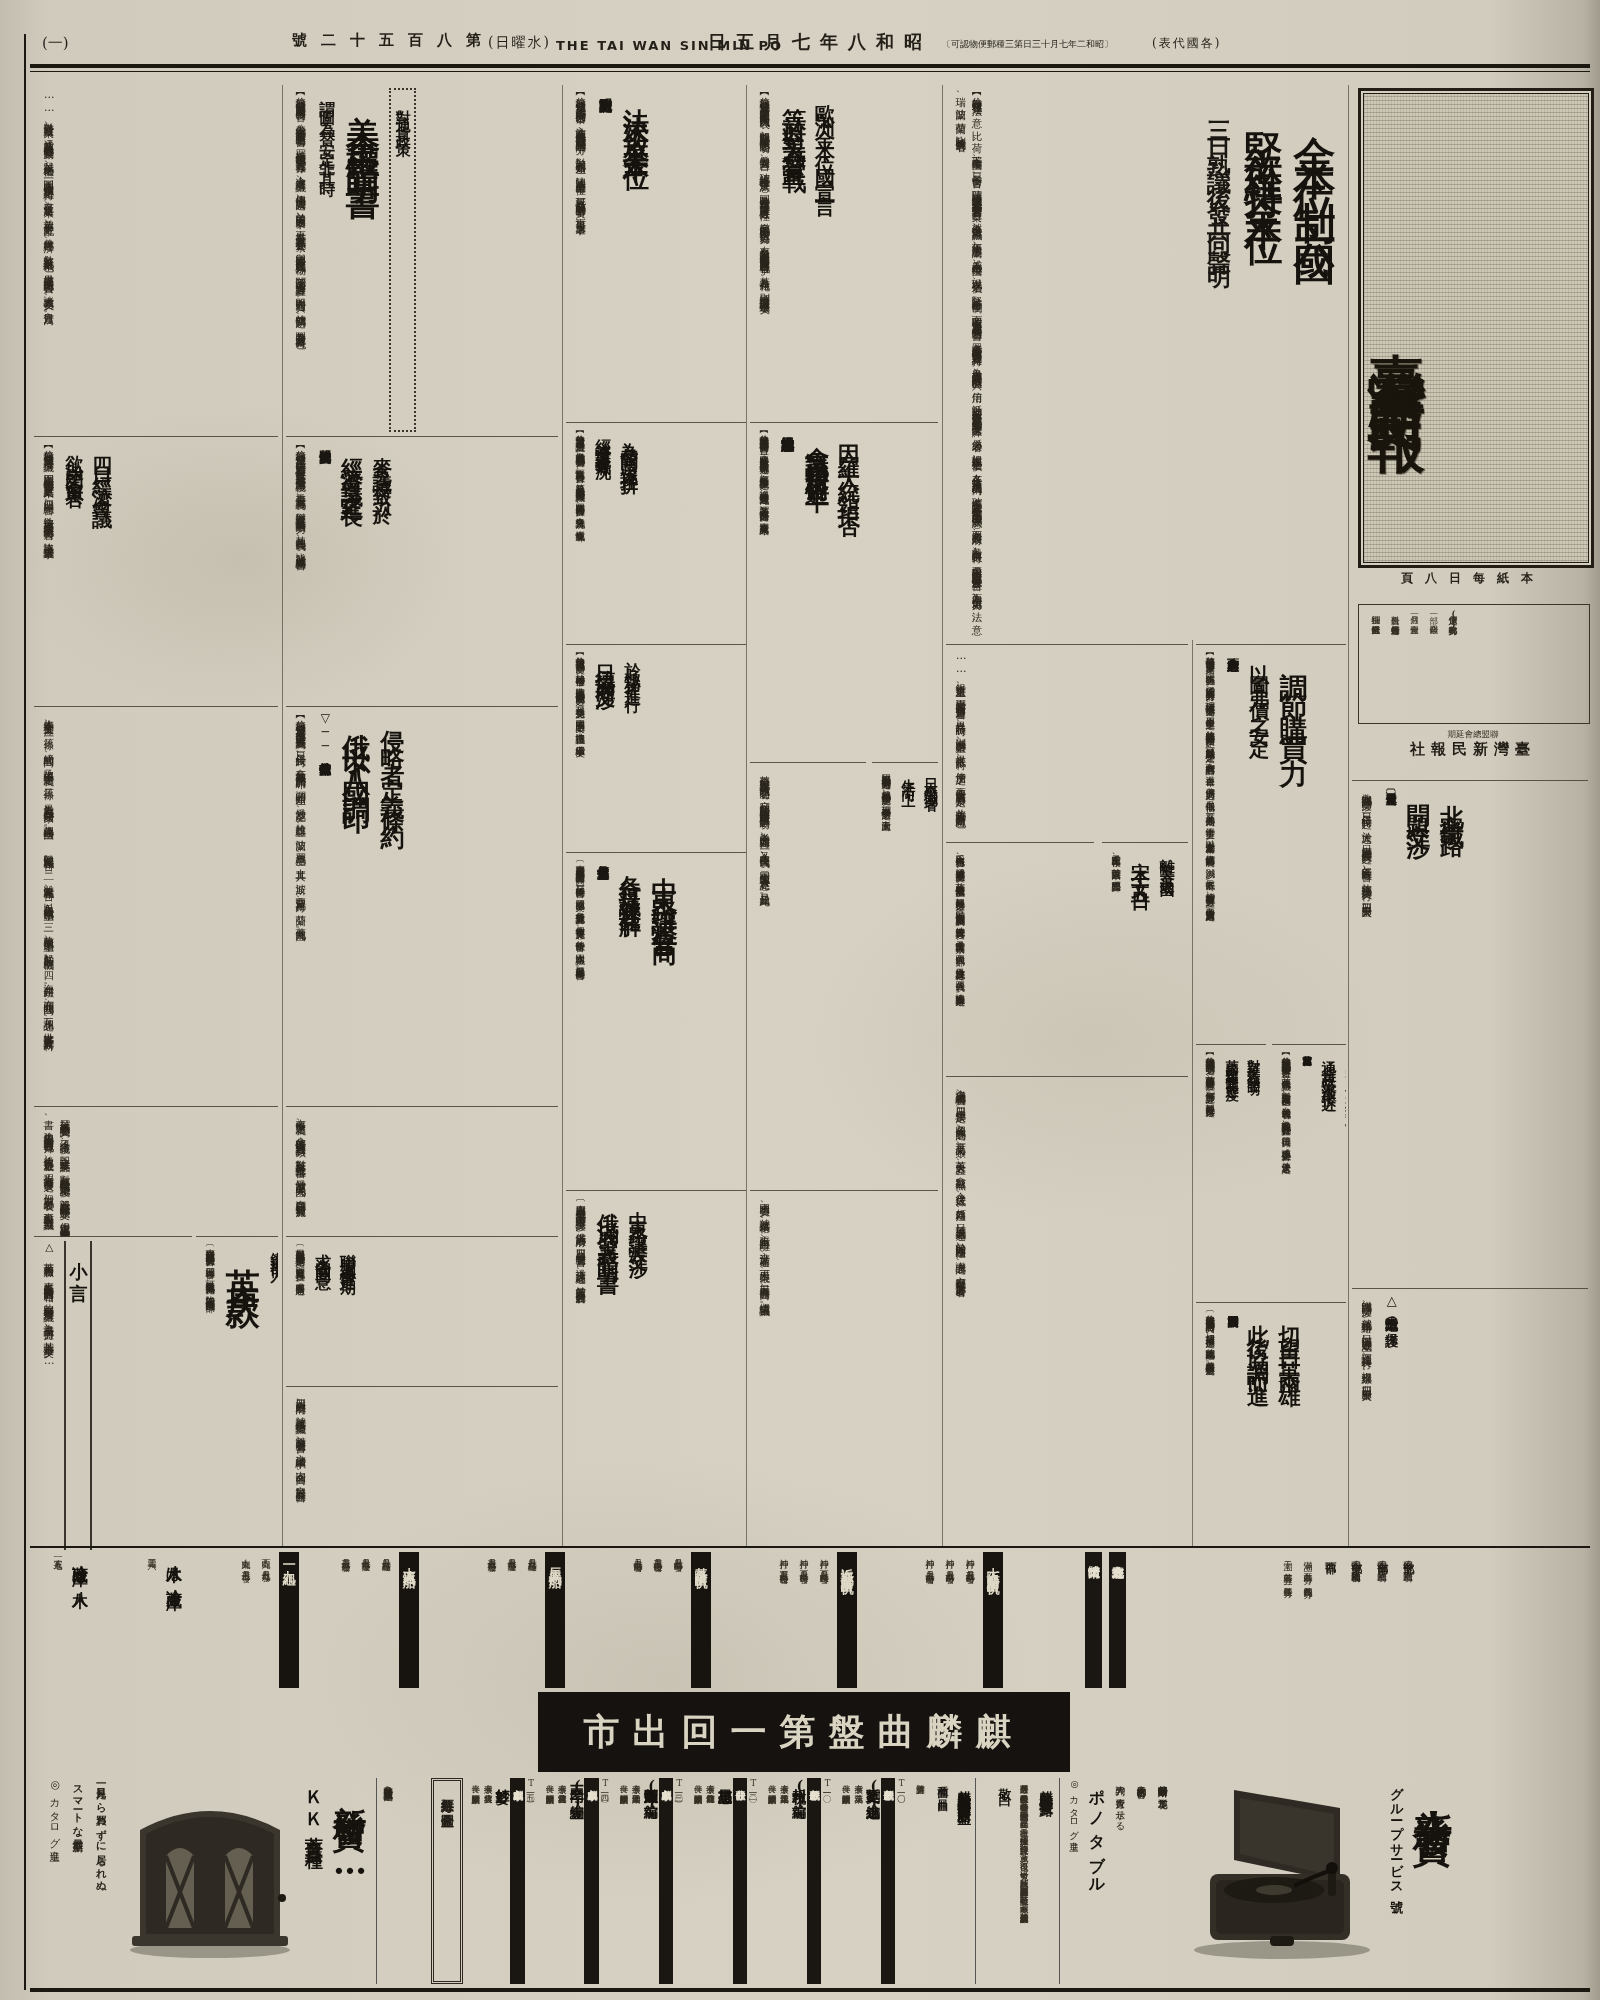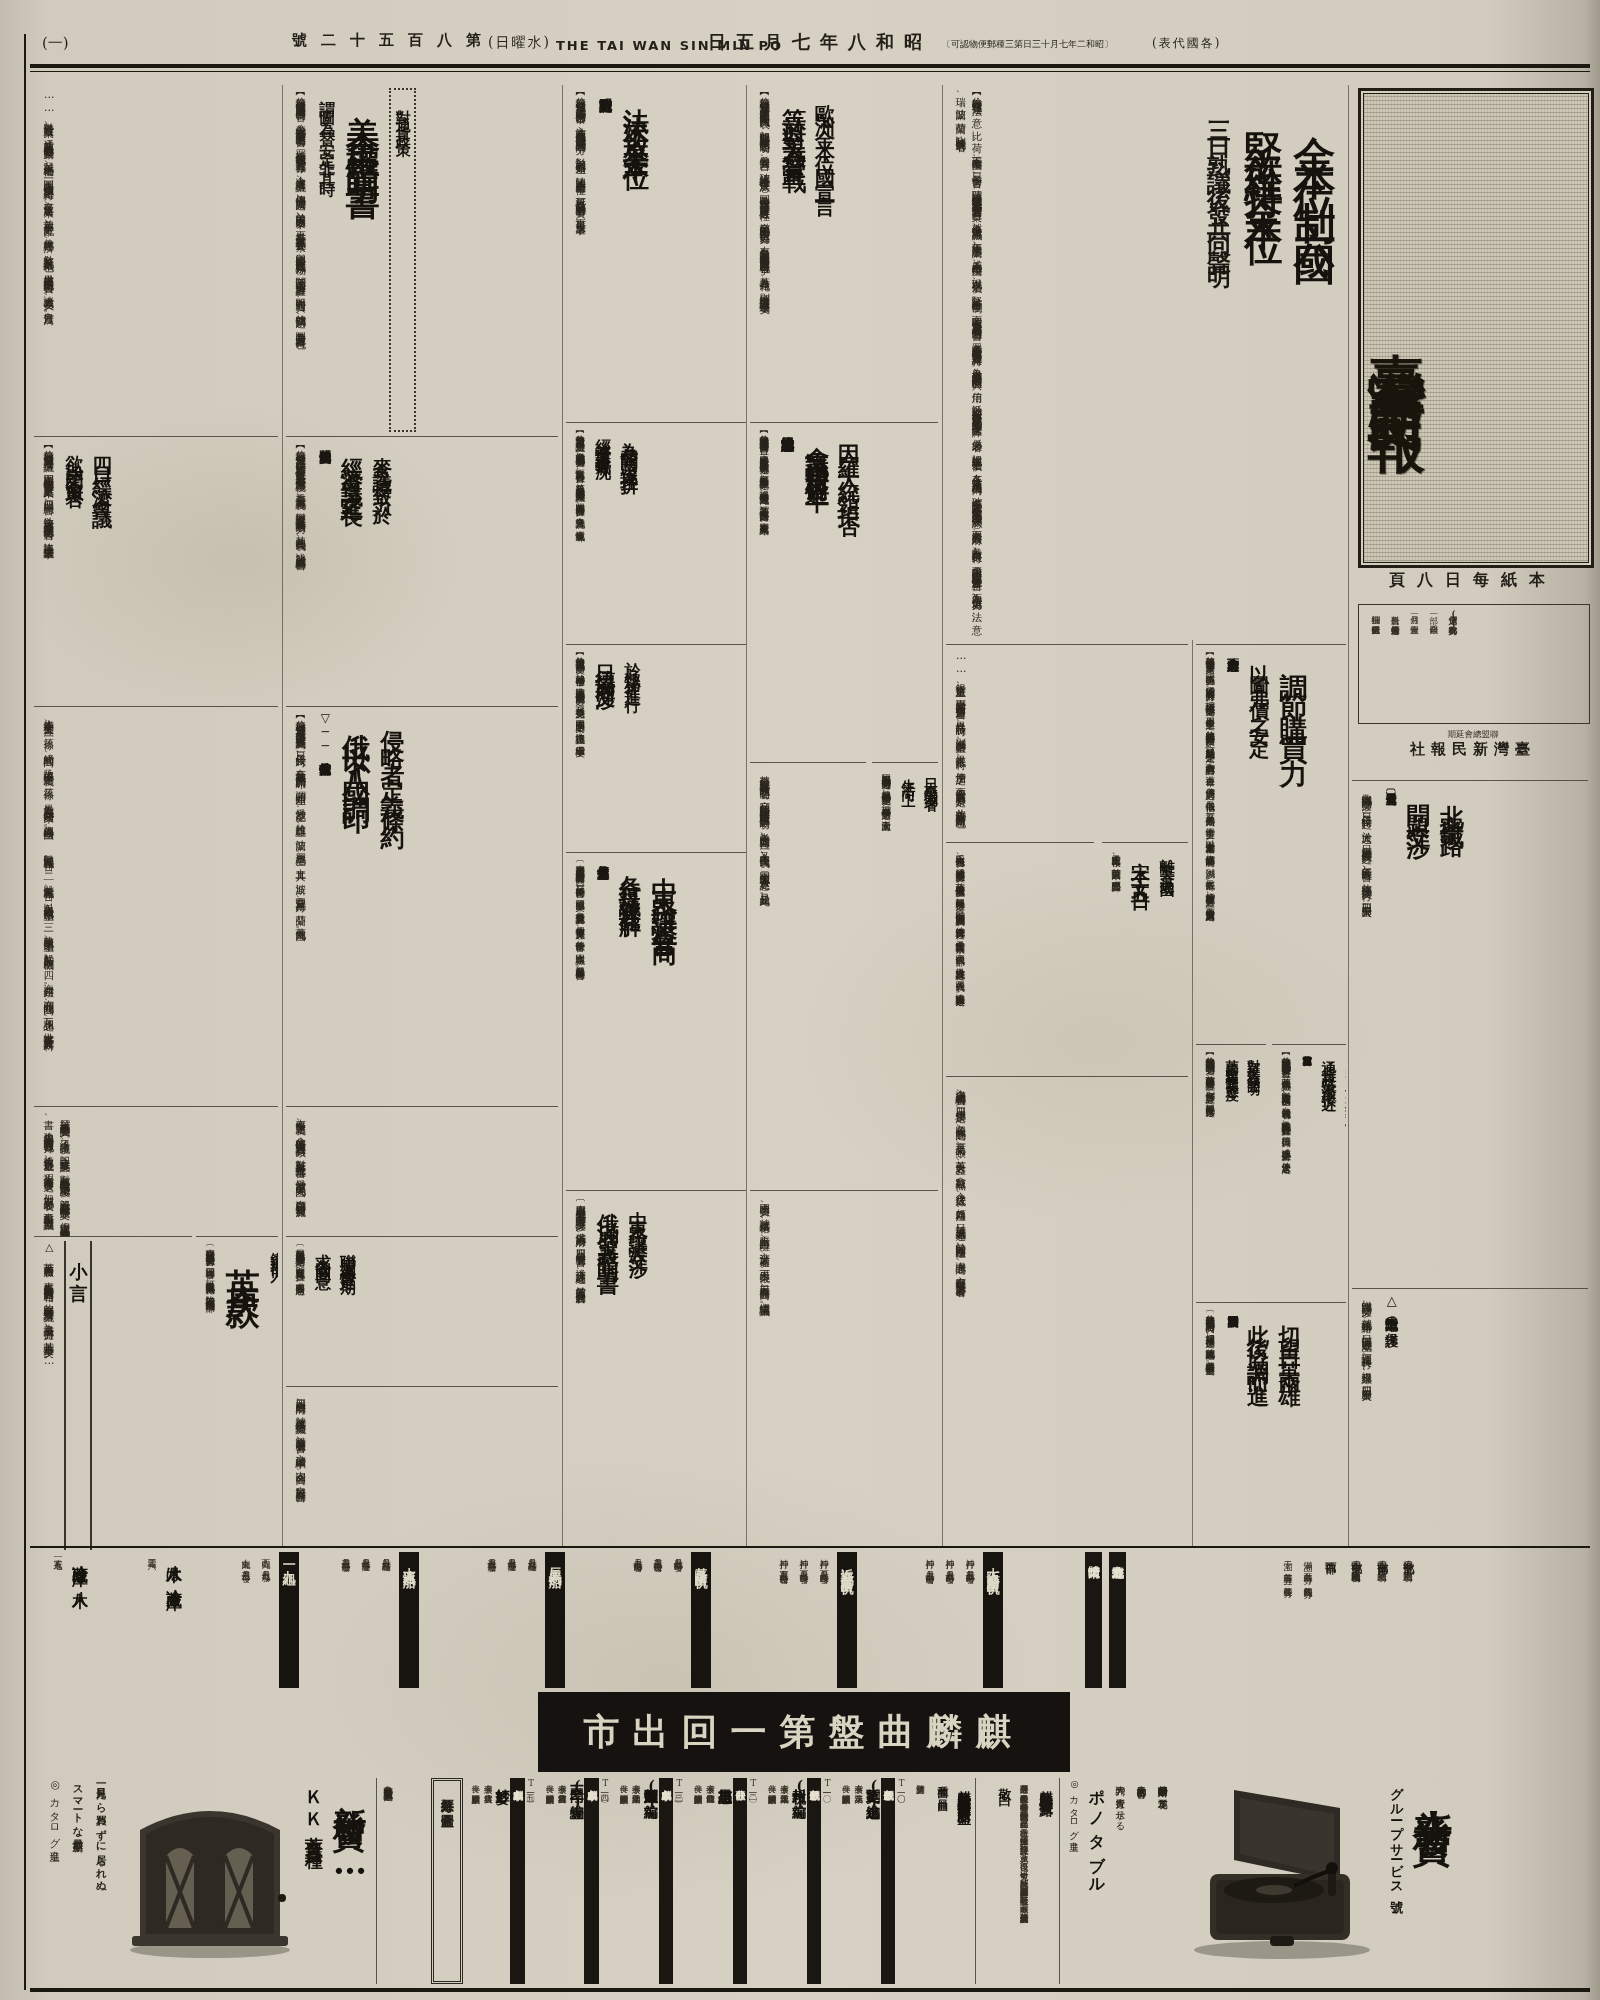--- a/index.html
+++ b/index.html
@@ -66,21 +66,21 @@
   <div class="vr" style="left:942px;top:85px;height:1461px"></div>
   <div class="vr" style="left:746px;top:85px;height:1461px"></div>
   <div class="vr" style="left:562px;top:85px;height:1461px"></div>
   <div class="vr" style="left:282px;top:85px;height:1461px"></div>
 
   <div class="art frame" style="left:1358px;top:88px;width:230px;height:474px">
     <div class="flow" style="padding:18px 0 0 0;display:flex;align-items:center;justify-content:center">
       <div class="v" style="font-size:58px;font-weight:900;letter-spacing:16px;line-height:1;color:#1a150c;text-shadow:1px 1px 0 rgba(30,25,15,.4)">臺灣新民報</div>
     </div>
   </div>
-  <div class="art rtl" style="left:1358px;top:570px;width:230px;font-size:16px;font-weight:bold;letter-spacing:12px;text-align:center">本紙每日八頁</div>
+  <div class="art rtl" style="left:1358px;top:570px;width:230px;font-size:12px;font-weight:bold;letter-spacing:12px;text-align:center">本紙每日八頁</div>
   <div class="art box" style="left:1358px;top:604px;width:230px;height:118px">
     <div class="flow" style="padding:4px">
       <div class="tiny" style="font-weight:bold">定價(郵稅共)</div>
       <div class="tiny">一部 金四錢</div>
       <div class="tiny">一個月 金壹圓</div>
       <div class="tiny">廣告料 普通欄一行金八拾錢</div>
       <div class="tiny">特別欄 一行金壹圓貳拾錢</div>
     </div>
   </div>
   <div class="art" style="left:1358px;top:728px;width:230px;height:44px;text-align:center">

